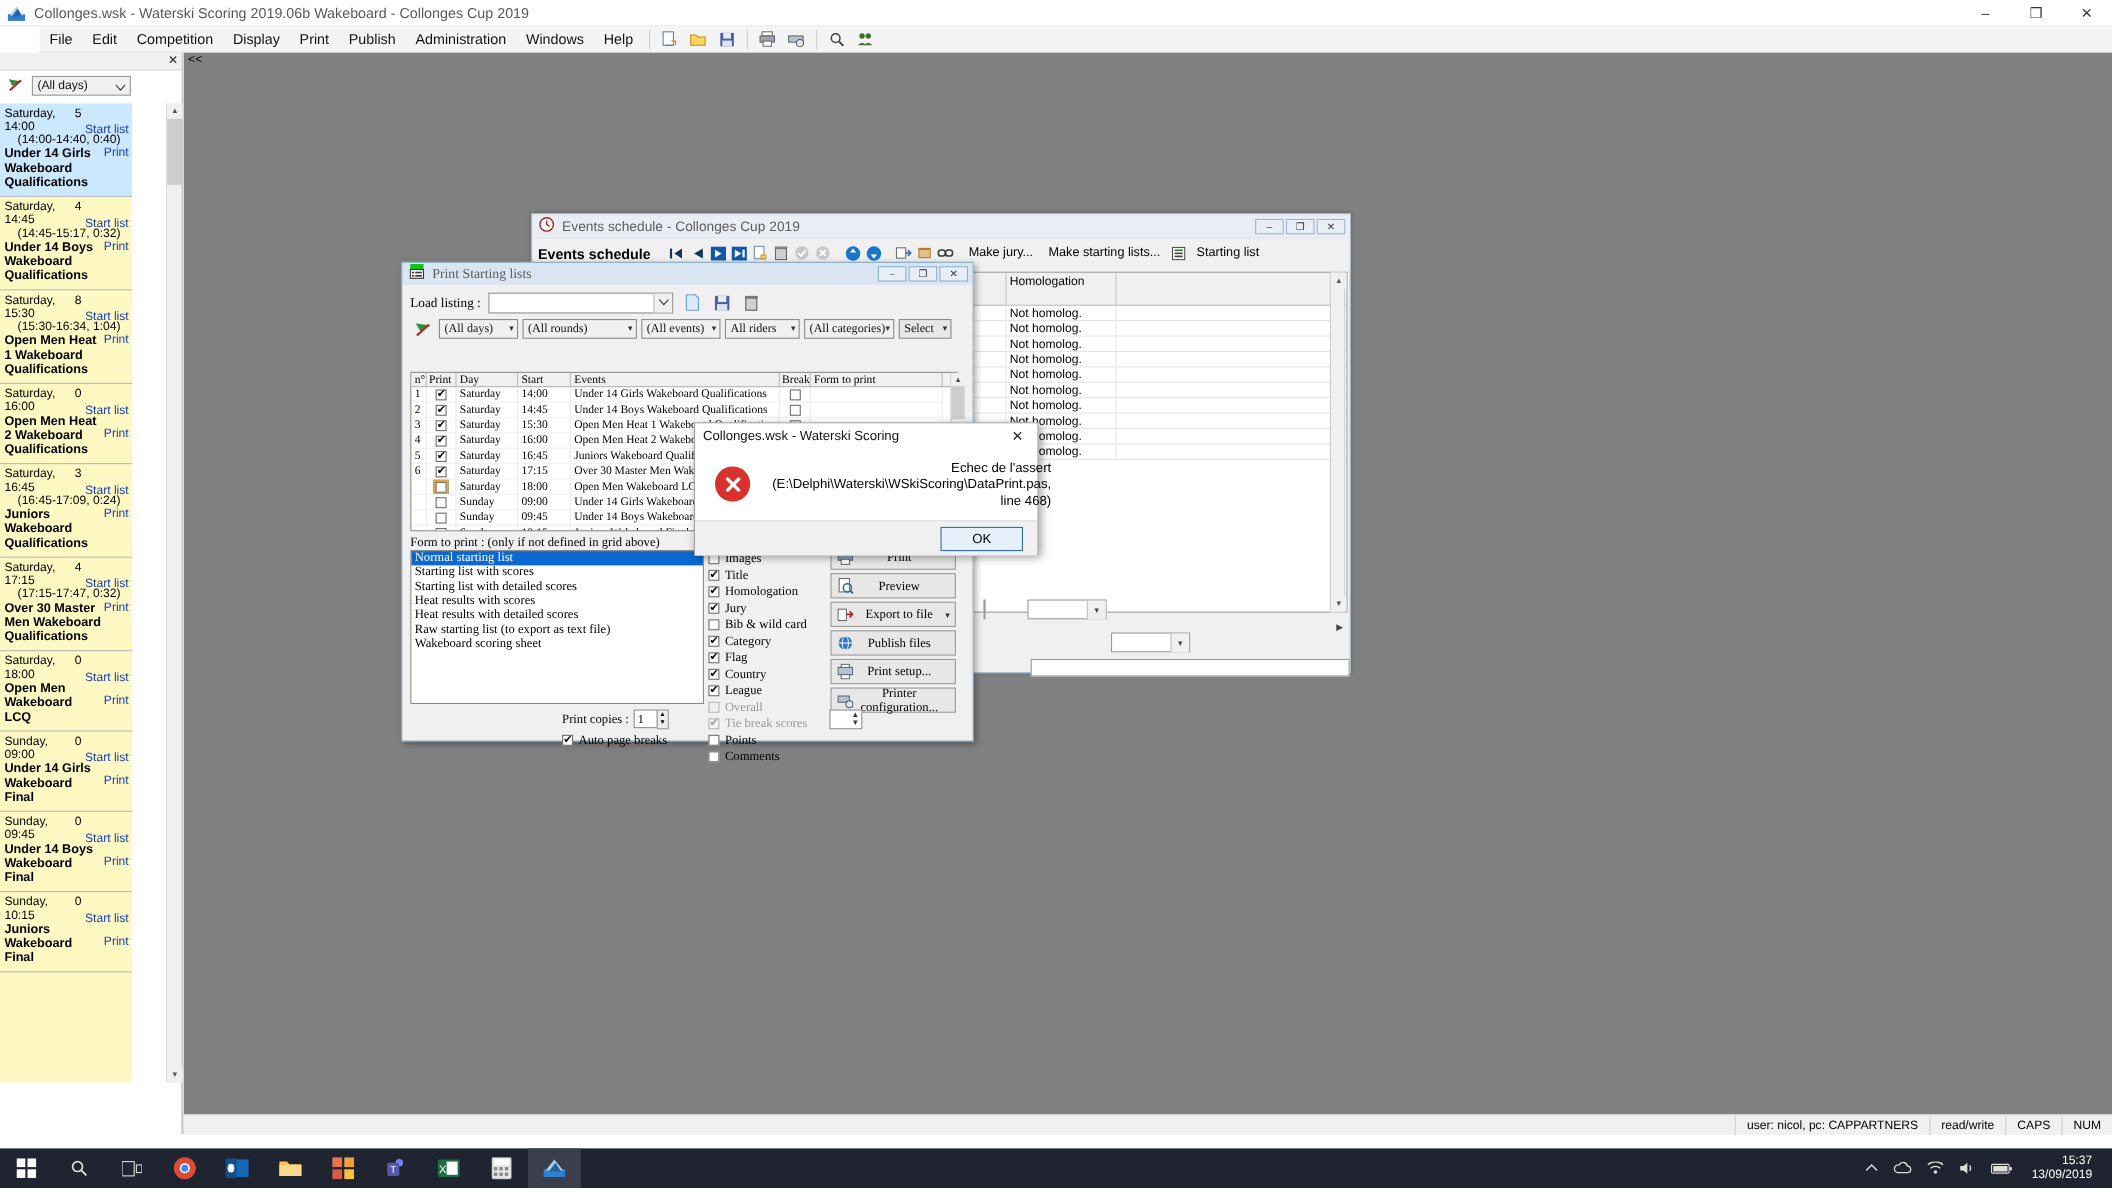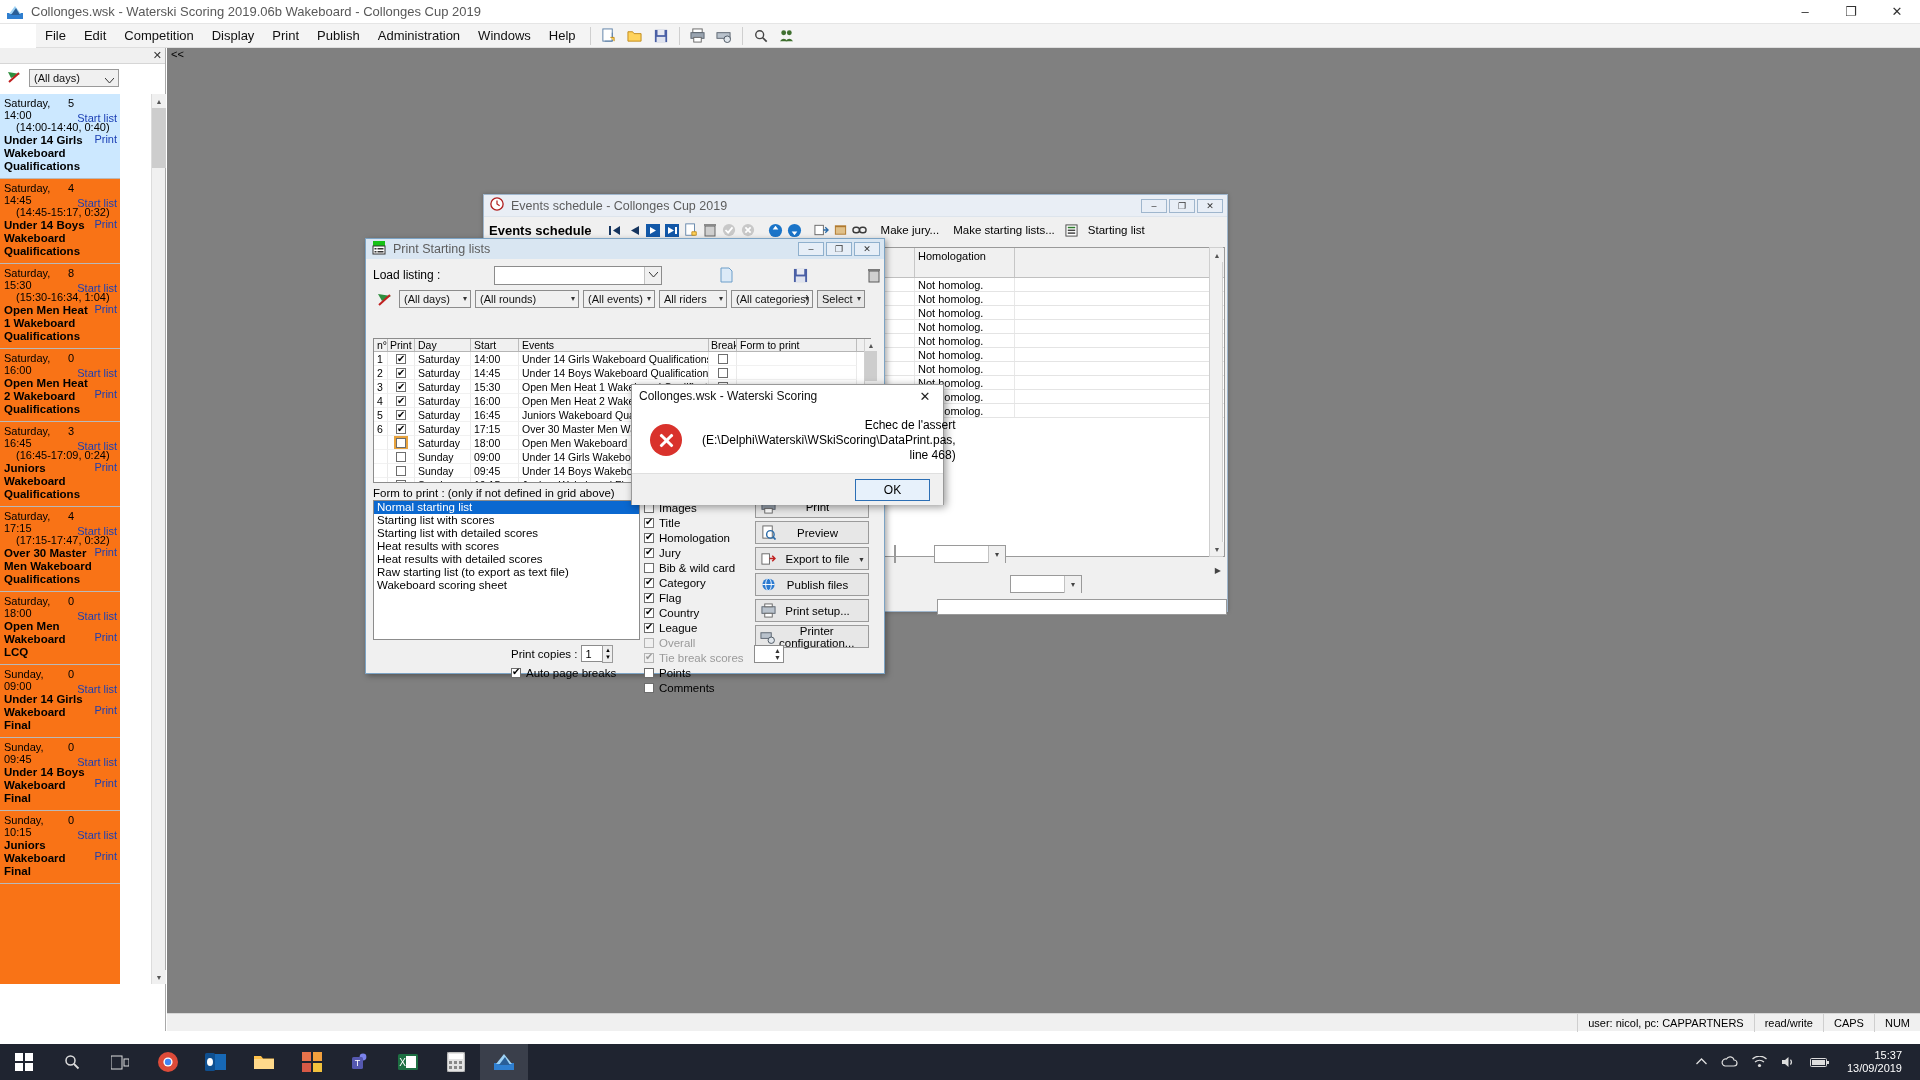--- a/index.html
+++ b/index.html
@@ -45,21 +45,21 @@
   }
   .lp-header { position:relative; height:16px; border-bottom:1px solid #d6d6d6; background:#f0f0f0; }
   .lp-close { position:absolute; right:3px; top:0px; font-size:11px; color:#333; line-height:14px; }
   .lp-filterbar { height:28px; display:flex; align-items:center; padding-left:6px; background:#ffffff; }
   .lp-combo {
     width:90px; height:18px; border:1px solid #9a9a9a; background:#f0f0f0; font-size:11px;
     display:flex; align-items:center; padding-left:4px; color:#111; position:relative;
   }
   .lp-combo .arr { position:absolute; right:4px; top:4px; }
 
-  .event-list { position:absolute; left:0; top:46px; width:120px; height:890px; overflow:hidden; background:#f97316; }
+  .event-list { position:absolute; left:0; top:46px; width:120px; height:890px; overflow:hidden; background:#fef9c3; }
   .event-card { border-bottom:1px solid #b9b9b9; padding:3px 4px 5px 4px; position:relative; min-height:56px; }
   .event-card.selected { background:#cce8ff; }
   .ec-row1 { display:flex; justify-content:space-between; font-size:11px; color:#000; }
   .ec-range { font-size:11px; color:#000; padding-left:12px; }
   .ec-name { font-size:11.5px; font-weight:bold; color:#000; width:88px; line-height:13px; margin-top:1px; }
   .ec-links { position:absolute; right:3px; top:18px; text-align:right; }
   .ec-link { color:#1a3fb5; font-size:11px; display:block; margin-bottom:9px; }
 
   .lp-scrollbar { position:absolute; right:0; top:46px; width:14px; height:890px; background:#f0f0f0; border-left:1px solid #dcdcdc;}
   .sb-arrow { width:14px; height:14px; background:#f0f0f0; display:flex; align-items:center; justify-content:center; font-size:7px; color:#555; }
@@ -106,21 +106,21 @@
     background:#f0f0f0; border:1px solid #7ca3c4;
     box-shadow:2px 2px 6px rgba(0,0,0,.35);
   }
   .pd-title { height:20px; background:#d9e6f2; display:flex; align-items:center; padding-left:6px; }
   .pd-title .t { font-size:12.5px; color:#5d5d5d; margin-left:7px; }
   .pd-wbtns { margin-left:auto; display:flex; gap:2px; padding-right:4px; }
   .pd-wbtn { width:26px; height:14px; border:1px solid #8fb0cd; background:#e6eef7;
              display:flex; align-items:center; justify-content:center; font-size:9px; color:#333; }
   .pd-body { position:absolute; left:0; top:20px; width:518px; height:414px; background:#f0f0f0; }
 
-  .pd-row-load { display:flex; align-items:center; height:24px; padding-left:7px; margin-top:4px;justify-content:space-between; }
+  .pd-row-load { display:flex; align-items:center; height:24px; padding-left:7px; margin-top:4px; }
   .pd-lbl { font-size:12px; color:#000; }
   .pd-combo-wide {
     width:168px; height:19px; border:1px solid #8c8c8c; background:#fff; margin-left:7px; position:relative;
   }
   .combo-arrow { position:absolute; right:0; top:0; width:17px; height:17px; background:#f0f0f0;
                  border-left:1px solid #c2c2c2; display:flex; align-items:center; justify-content:center; font-size:8px; color:#444;}
   .pd-icon { width:20px; height:20px; margin-left:7px; display:flex; align-items:center; justify-content:center; font-size:13px; }
 
   .pd-filters { display:flex; align-items:center; height:24px; padding-left:7px; gap:4px; }
   .f-combo { height:18px; border:1px solid #8c8c8c; background:#f0f0f0; font-size:11px;
@@ -668,21 +668,21 @@
           <span class="combo-arrow">▾</span>
         </div>
         <div class="es-combo" style="position:absolute; left:520px; top:20px; width:72px;">
           <span class="combo-arrow">▾</span>
         </div>
         <div class="es-field" style="position:absolute; left:404px; top:-10px; width:0px;"></div>
         <div class="es-field" style="position:absolute; left:447px; top:44px; width:290px; height:16px;"></div>
       </div>
     </div>
 
-    <div id="print-dialog" style="left:198px; top:190px;">
+    <div id="print-dialog" style="left:198px; top:190px;font-family:Liberation Serif, serif;">
       <div class="pd-title">
         <span>
           <svg width="14" height="14" viewBox="0 0 14 14">
             <rect x="1" y="0" width="12" height="5" fill="#16c216"></rect>
             <rect x="1" y="5" width="12" height="8" fill="#fff" stroke="#333"></rect>
             <rect x="2.5" y="7" width="2" height="1.5" fill="#333"></rect>
             <rect x="5.5" y="7" width="6" height="1.5" fill="#333"></rect>
             <rect x="2.5" y="10" width="2" height="1.5" fill="#333"></rect>
             <rect x="5.5" y="10" width="6" height="1.5" fill="#333"></rect>
           </svg>

